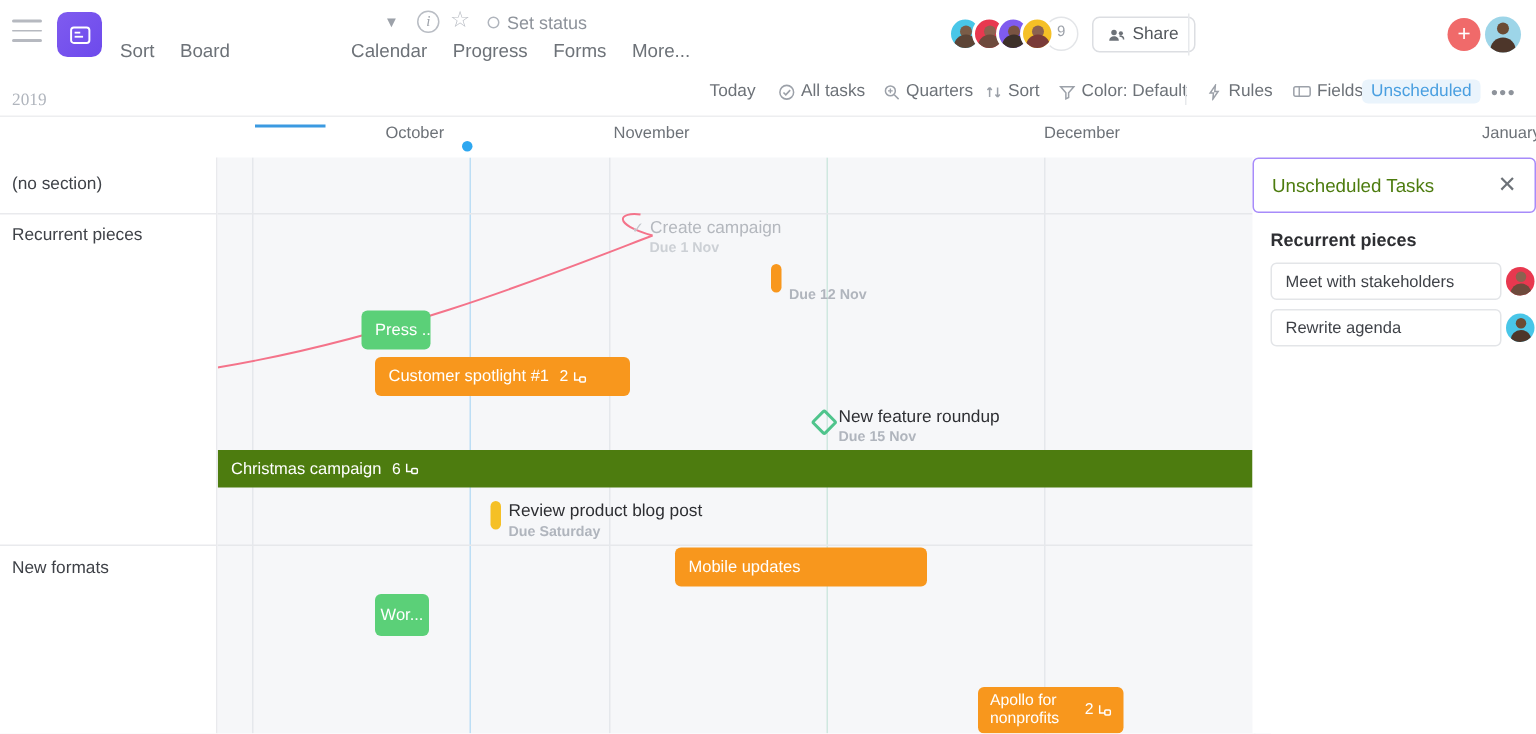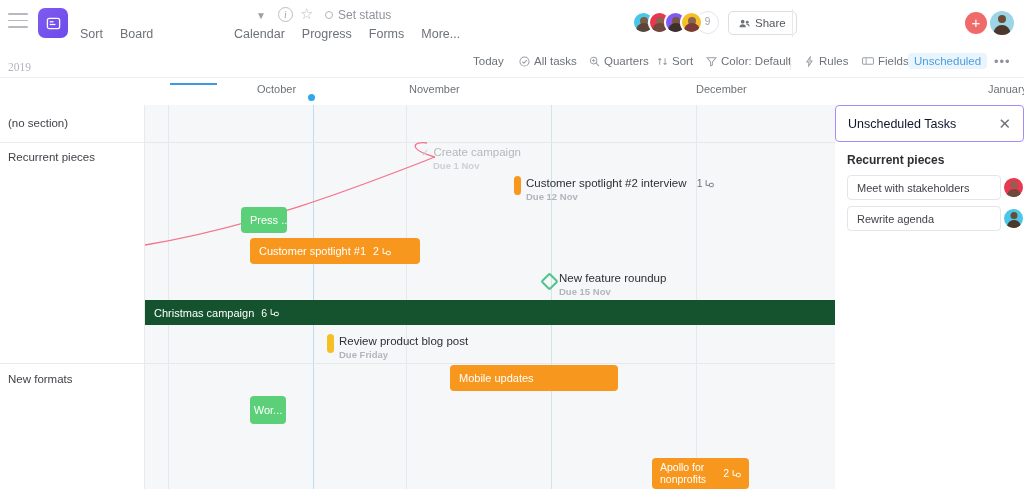--- a/index.html
+++ b/index.html
@@ -75,41 +75,41 @@
   .vline { position:absolute; top:0; width:1px; height:384px; background:#e5e8ec;}
   .vline.today { background:#bcdef5; width:1.4px;}
   .vline.teal { background:#cfe8e0;}
   .rowdiv { position:absolute; left:0; width:879px; height:1px; background:#e6e8eb;}
 
   
   .bar { position:absolute; border-radius:4px; display:flex; align-items:center; padding:0 9px;
          font-size:11px; color:#fff; white-space:nowrap; overflow:hidden; cursor:pointer; }
   .bar.green { background:#5bd078; }
   .bar.orange { background:#f8971d; }
-  .bar.red { background:#14532d; border-radius:0; }
+  .bar.red { background:#4d7c0f; border-radius:0; }
   .sub { display:inline-flex; align-items:center; gap:3px; margin-left:7px; font-size:10.5px; }
   .sub svg { width:9px; height:9px; }
 
   .pin { position:absolute; width:7px; height:19px; border-radius:4px; }
   .pin.orange { background:#f8971d; }
   .pin.yellow { background:#f5c026; }
   .tasklbl { position:absolute; font-size:11.5px; color:#2e2f33; white-space:nowrap; cursor:pointer;}
   .taskdue { position:absolute; font-size:9.5px; color:#b0b5bd; white-space:nowrap;font-weight:bold;}
   .tasklbl.done { color:#b4b8be; }
   .taskdue.done { color:#ccd0d5; }
   .check { display:inline-block; color:#c3c7cd; font-size:10px; margin-right:4px;}
   .diamond { position:absolute; width:13px; height:13px; border:2px solid #4fc48c; transform:rotate(45deg); border-radius:2px;}
 
   .dep { position:absolute; left:145px; top:105px; width:879px; height:384px; pointer-events:none; }
 
   
   .unsched { position:absolute; left:835px; top:105px; width:189px; height:384px; background:#fff; z-index:20; }
   .uhead { position:absolute; left:0; top:0; width:189px; height:37px; border:1.8px solid #a78bfa; border-radius:4px;
            background:#fff; display:flex; align-items:center; padding:0 12px; justify-content:space-between;}
-  .uhead .t { font-size:12.5px; color:#0f172a;}
+  .uhead .t { font-size:12.5px; color:#4d7c0f;}
   .uhead .x { font-size:15px; color:#6d7278; cursor:pointer; line-height:14px;}
   .usec { position:absolute; left:12px; top:48px; font-size:12px; font-weight:bold; color:#2e2f33;}
   .ucard { position:absolute; left:12px; width:154px; height:25px; border:1px solid #e3e5e8; border-radius:4px;
            background:#fff; font-size:11px; color:#3f4248; display:flex; align-items:center; padding:0 9px; cursor:pointer;}
   .uav { position:absolute; width:19px; height:19px; border-radius:50%; overflow:hidden;}
   .uav .head{position:absolute;left:50%;top:3px;transform:translateX(-50%);width:7px;height:7px;border-radius:50%;background:#6b4b34;}
   .uav .body{position:absolute;left:50%;bottom:-1px;transform:translateX(-50%);width:14px;height:9px;border-radius:7px 7px 0 0;background:#4d362a;}
 </style>
 </head>
 <body>
@@ -274,30 +274,20 @@
       <path d="M0 140 C 120 120, 230 75, 290 52" stroke="#f4738a" stroke-width="1.3" fill="none"></path>
       <path d="M290 52 C 262 44, 268 36, 282 38" stroke="#f4738a" stroke-width="1.3" fill="none"></path>
     </svg>
 
     <div class="tasklbl done" style="left:276px; top:41px">
       <span class="check">✓</span><span>Create campaign</span>
     </div>
     <div class="taskdue done" style="left:288px; top:55px">Due 1 Nov</div>
 
     <div class="pin orange" style="left:369px; top:71px"></div>
-    <div class="tasklbl" style="left:381px; top:72px">
-      <span>Customer spotlight #2 interview</span>
-      <span class="sub" style="color:#6d7278">
-        <span>1</span>
-        <svg viewBox="0 0 12 12">
-            <path d="M1.5 1.5v7h5" stroke="#6d7278" stroke-width="1.2" fill="none"></path>
-            <rect x="6" y="5.8" width="5" height="4.4" rx="1" fill="none" stroke="#6d7278" stroke-width="1.2"></rect>
-          </svg>
-      </span>
-    </div>
     <div class="taskdue" style="left:381px; top:86px">Due 12 Nov</div>
 
     <div class="bar green" style="left:96px; top:102px; width:46px; height:26px;">
       <span>Press ...</span>
     </div>
 
     <div class="bar orange" style="left:105px; top:133px; width:170px; height:26px;">
       <span>Customer spotlight #1</span>
       <span class="sub">
         <span>2</span>
@@ -318,21 +308,21 @@
         <span>6</span>
         <svg viewBox="0 0 12 12">
             <path d="M1.5 1.5v7h5" stroke="#fff" stroke-width="1.3" fill="none"></path>
             <rect x="6" y="5.8" width="5" height="4.4" rx="1" fill="none" stroke="#fff" stroke-width="1.3"></rect>
           </svg>
       </span>
     </div>
 
     <div class="pin yellow" style="left:182px; top:229px"></div>
     <div class="tasklbl" style="left:194px; top:230px">Review product blog post</div>
-    <div class="taskdue" style="left:194px; top:244px">Due Friday</div>
+    <div class="taskdue" style="left:194px; top:244px">Due Saturday</div>
 
     <div class="bar orange" style="left:305px; top:260px; width:168px; height:26px;">
       <span>Mobile updates</span>
     </div>
 
     <div class="bar green" style="left:105px; top:291px; width:36px; height:28px; justify-content:center; padding:0 4px;">
       <span>Wor...</span>
     </div>
 
     <div class="bar orange" style="left:507px; top:353px; width:97px; height:31px; white-space:normal; line-height:11.5px; padding:0 8px; justify-content:space-between; font-size:10.5px;">

